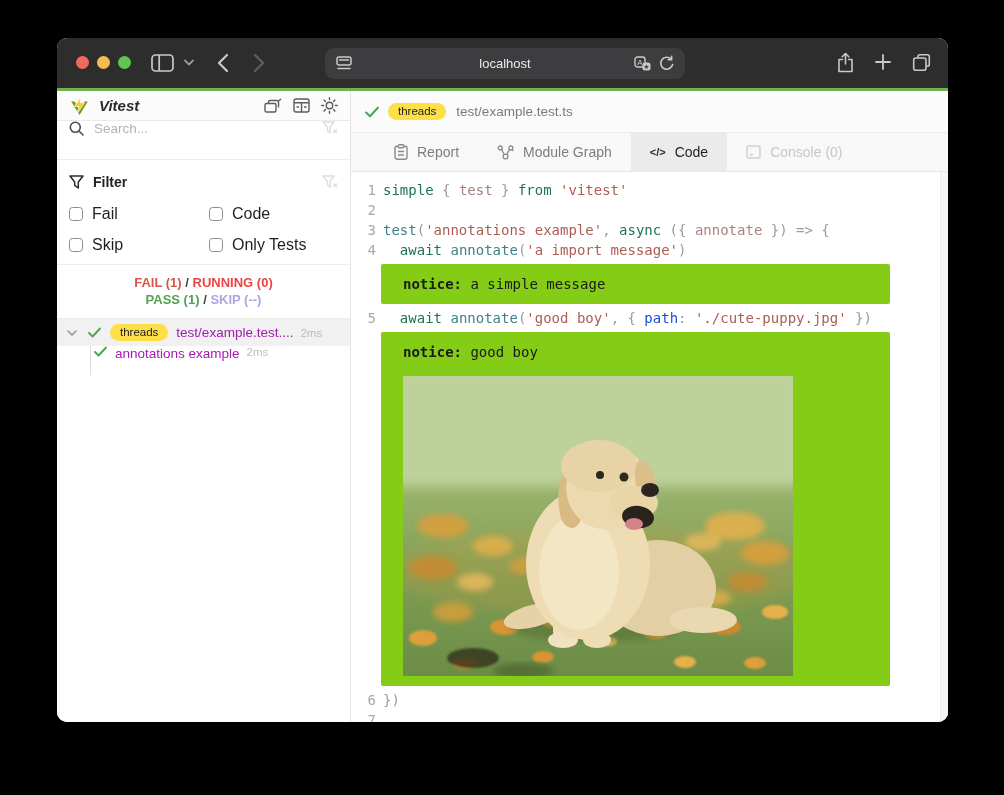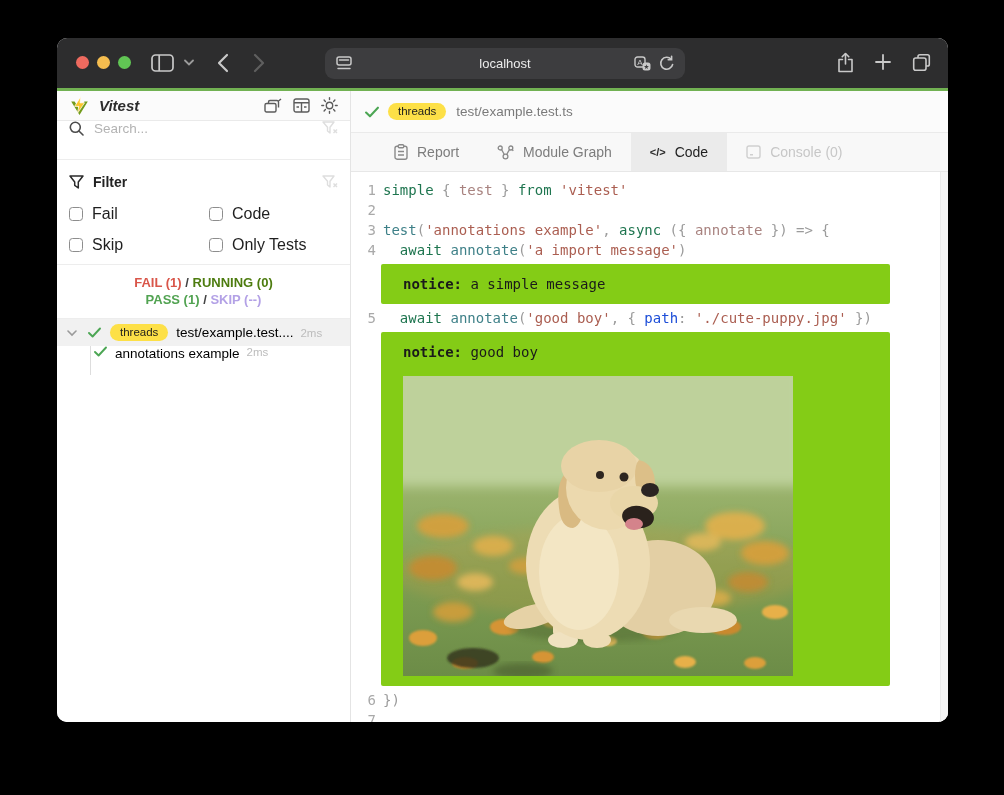--- a/index.html
+++ b/index.html
@@ -44,28 +44,28 @@
   .filter-sec { padding:14px 12px 10px; }
   .filter-head { display:flex; align-items:center; color:#222; }
   .filter-title { font-size:14px; font-weight:700; margin-left:9px; flex:1; }
   .chk-grid { display:grid; grid-template-columns:140px 1fr; row-gap:13px; margin-top:15px; }
   .chk { display:flex; align-items:center; }
   .box { width:14px; height:14px; border:1.5px solid #8d8d8d; border-radius:3.5px; flex:none; }
   .chk span.lbl { margin-left:9px; font-size:16px; color:#1f1f1f; }
   .sb-status { border-top:1px solid #ededed; padding:9px 0 10px; text-align:center;
                font-size:13px; font-weight:700; line-height:17px; }
   .sb-status .sep { color:#444; }
-  .c-fail{color:#d9564a;} .c-run{color:#4d7c0f;} .c-pass{color:#52a352;} .c-skip{color:#b3a1e6;}
+  .c-fail{color:#d9564a;} .c-run{color:#ef4444;} .c-pass{color:#52a352;} .c-skip{color:#b3a1e6;}
   .tree { border-top:1px solid #ededed; }
   .trow1 { height:27px; background:#f1f1f1; display:flex; align-items:center; padding:0 8px 0 10px; }
   .trow2 { height:29px; display:flex; align-items:flex-start; position:relative; padding-left:37px; }
   .guide { position:absolute; left:33px; top:0; bottom:0; width:1px; background:#ddd; }
   .badge { background:#fde047; color:#1c1c1c; font-size:11.5px; font-weight:500;
            border-radius:999px; padding:2px 10px 3px; margin-left:9px; }
-  .tname { font-size:13.5px; color:#000000; margin-left:8px; white-space:nowrap; }
+  .tname { font-size:13.5px; color:#a21caf; margin-left:8px; white-space:nowrap; }
   .ttime { font-size:11.5px; color:#bcbcbc; margin-left:7px; }
 
   
   .main { flex:1; display:flex; flex-direction:column; min-width:0; }
   .file-header { height:42px; flex:none; background:#fbfbfb; border-bottom:1px solid #eaeaea;
                  display:flex; align-items:center; padding:0 14px; }
   .fname { font-size:13.5px; color:#7a7a7a; margin-left:10px; }
   .tabbar { height:39px; flex:none; background:#f8f8f8; border-bottom:1px solid #e7e7e7;
             display:flex; padding-left:24px; }
   .tab { display:flex; align-items:center; padding:0 19px; font-size:14px; color:#7d7d7d; cursor:default; }

